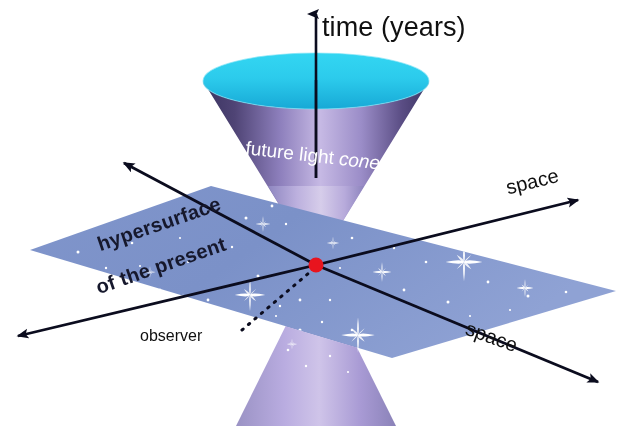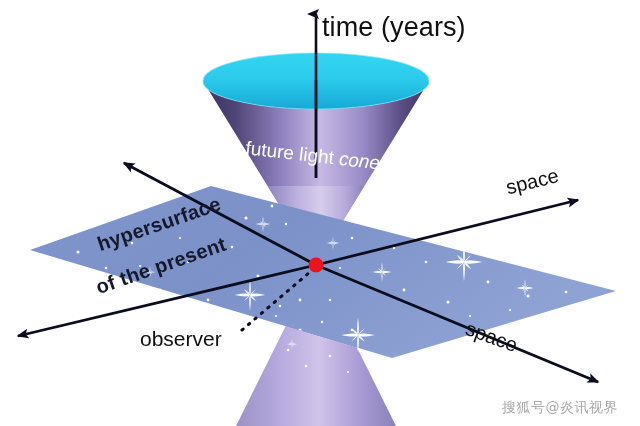--- a/index.html
+++ b/index.html
@@ -49,21 +49,21 @@
     left: 470px;
     top: 318px;
     font-size: 20px;
     color: #101010;
     transform: rotate(20deg);
     transform-origin: left top;
   }
   #observer-label {
     left: 140px;
     top: 328px;
-    font-size: 21px;
+    font-size: 16px;
     color: #101010;
   }
   #hypersurface-label {
     left: 66px;
     top: 224px;
     font-size: 20px;
     font-weight: 700;
     color: #16182c;
     transform: rotate(-19deg);
     transform-origin: left top;
@@ -304,15 +304,14 @@
 
   <div class="lbl" id="hypersurface-label">
     <span class="l1">hypersurface</span>
     <span class="l2">of the present</span>
   </div>
 
   <div class="lbl" id="cone-label">
     <span>future light </span><span class="em">cone</span>
   </div>
 
-  <div id="watermark">搜狐号@炎讯视界</div>
 
 </div>
 
 </body></html>

